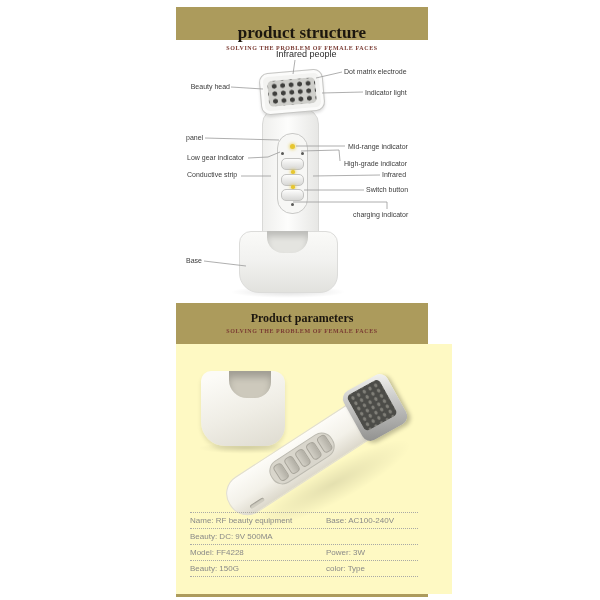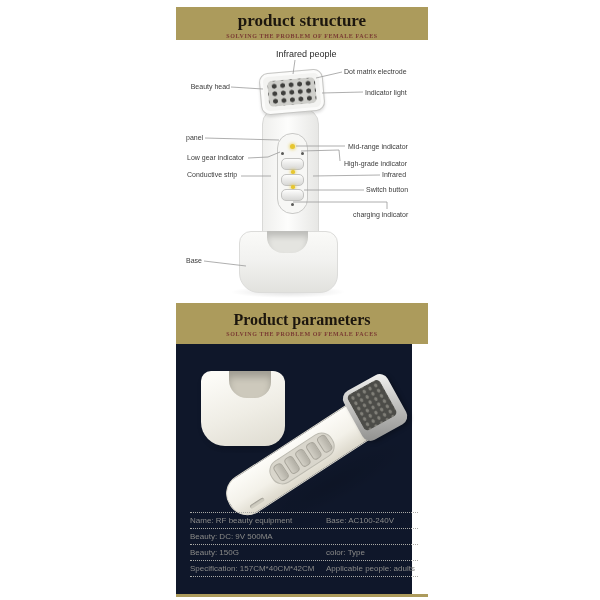--- a/index.html
+++ b/index.html
@@ -5,22 +5,22 @@
   html,body{margin:0;padding:0;background:#ffffff;}
   .canvas{position:relative;width:600px;height:600px;background:#ffffff;overflow:hidden;
           font-family:"Liberation Sans",sans-serif;}
   .abs{position:absolute;}
 
   
   .gold-header{position:absolute;left:176px;width:252px;background:#ac9b5c;text-align:center;}
   .gh1{top:7px;height:33px;}
   .gh2{top:303px;height:41px;}
   .g-title{font-family:"Liberation Serif",serif;font-weight:bold;color:#1c160e;}
-  .gh1 .g-title{font-size:17px;margin-top:4px;}
-  .gh2 .g-title{font-size:16px;margin-top:8px;}
+  .gh1 .g-title{font-size:17px;margin-top:16px;}
+  .gh2 .g-title{font-size:12px;margin-top:8px;}
   .g-sub{font-family:"Liberation Serif",serif;font-size:6px;font-weight:bold;
          color:#7a3b33;letter-spacing:0.6px;margin-top:2px;}
 
   
   .leader-svg{position:absolute;left:0;top:0;width:600px;height:300px;pointer-events:none;}
   .lbl{position:absolute;font-size:7px;color:#3b3b3b;white-space:nowrap;}
   .lb-infrared-light{left:276px;top:49px;width:56px;text-align:center;font-size:9px;color:#2a2a2a;}
   .lb-dot-matrix{left:344px;top:68px;}
   .lb-beauty-head{left:186px;top:83px;width:44px;text-align:right;}
   .lb-indicator-light{left:365px;top:89px;}
@@ -53,21 +53,21 @@
   .s1-base{left:239px;top:231px;width:97px;height:60px;border-radius:12px 12px 18px 20px;
         background:linear-gradient(180deg,#fafaf8 0%,#f2f2f0 45%,#e2e2de 100%);
         border:1px solid #dcdcda;}
   .s1-base-notch{position:absolute;left:27px;top:-1px;width:41px;height:22px;
         border-radius:0 0 16px 16px;background:#e4e4e0;
         box-shadow:inset 0 5px 6px rgba(0,0,0,0.18);}
   .s1-shadow{left:230px;top:286px;width:116px;height:12px;
         background:radial-gradient(ellipse at center,rgba(0,0,0,0.12),rgba(0,0,0,0) 70%);}
 
   
-  .photo{left:176px;top:344px;width:236px;height:250px;background:#0f172a;}
+  .photo{left:176px;top:344px;width:276px;height:250px;background:#fef9c3;}
   .cradle{position:absolute;left:25px;top:27px;width:84px;height:75px;
         border-radius:10px 12px 20px 24px;
         background:linear-gradient(160deg,#fcfbf7 10%,#efede5 55%,#dedbd0 100%);
         box-shadow:0 3px 4px rgba(0,0,0,0.10);}
   .cradle-notch{position:absolute;left:28px;top:0;width:42px;height:27px;
         border-radius:0 0 16px 18px;background:#cdc9bc;
         box-shadow:inset 0 6px 7px rgba(0,0,0,0.22);}
   .ph-dev-shadow{position:absolute;left:62px;top:120px;width:190px;height:40px;
         background:radial-gradient(ellipse at center,rgba(0,0,0,0.10),rgba(0,0,0,0) 65%);
         transform:rotate(-28deg);}
@@ -192,24 +192,24 @@
 
     <div class="params">
       <div class="prow">
         <div class="pcell pl">Name: RF beauty equipment</div>
         <div class="pcell pr">Base: AC100-240V</div>
       </div>
       <div class="prow">
         <div class="pcell pr">Beauty: DC: 9V 500MA</div>
       </div>
       <div class="prow">
+        <div class="pcell pl">Model: FF4228</div>
+        <div class="pcell pr">Power: 3W</div>
+      </div>
+      <div class="prow">
         <div class="pcell pl">Beauty: 150G</div>
         <div class="pcell pr">color: Type</div>
       </div>
-      <div class="prow">
-        <div class="pcell pl">Specification: 157CM*40CM*42CM</div>
-        <div class="pcell pr">Applicable people: adults</div>
-      </div>
     </div>
   </div>
 
   <div class="abs gold-bar"></div>
 </div>
 
 </body></html>

